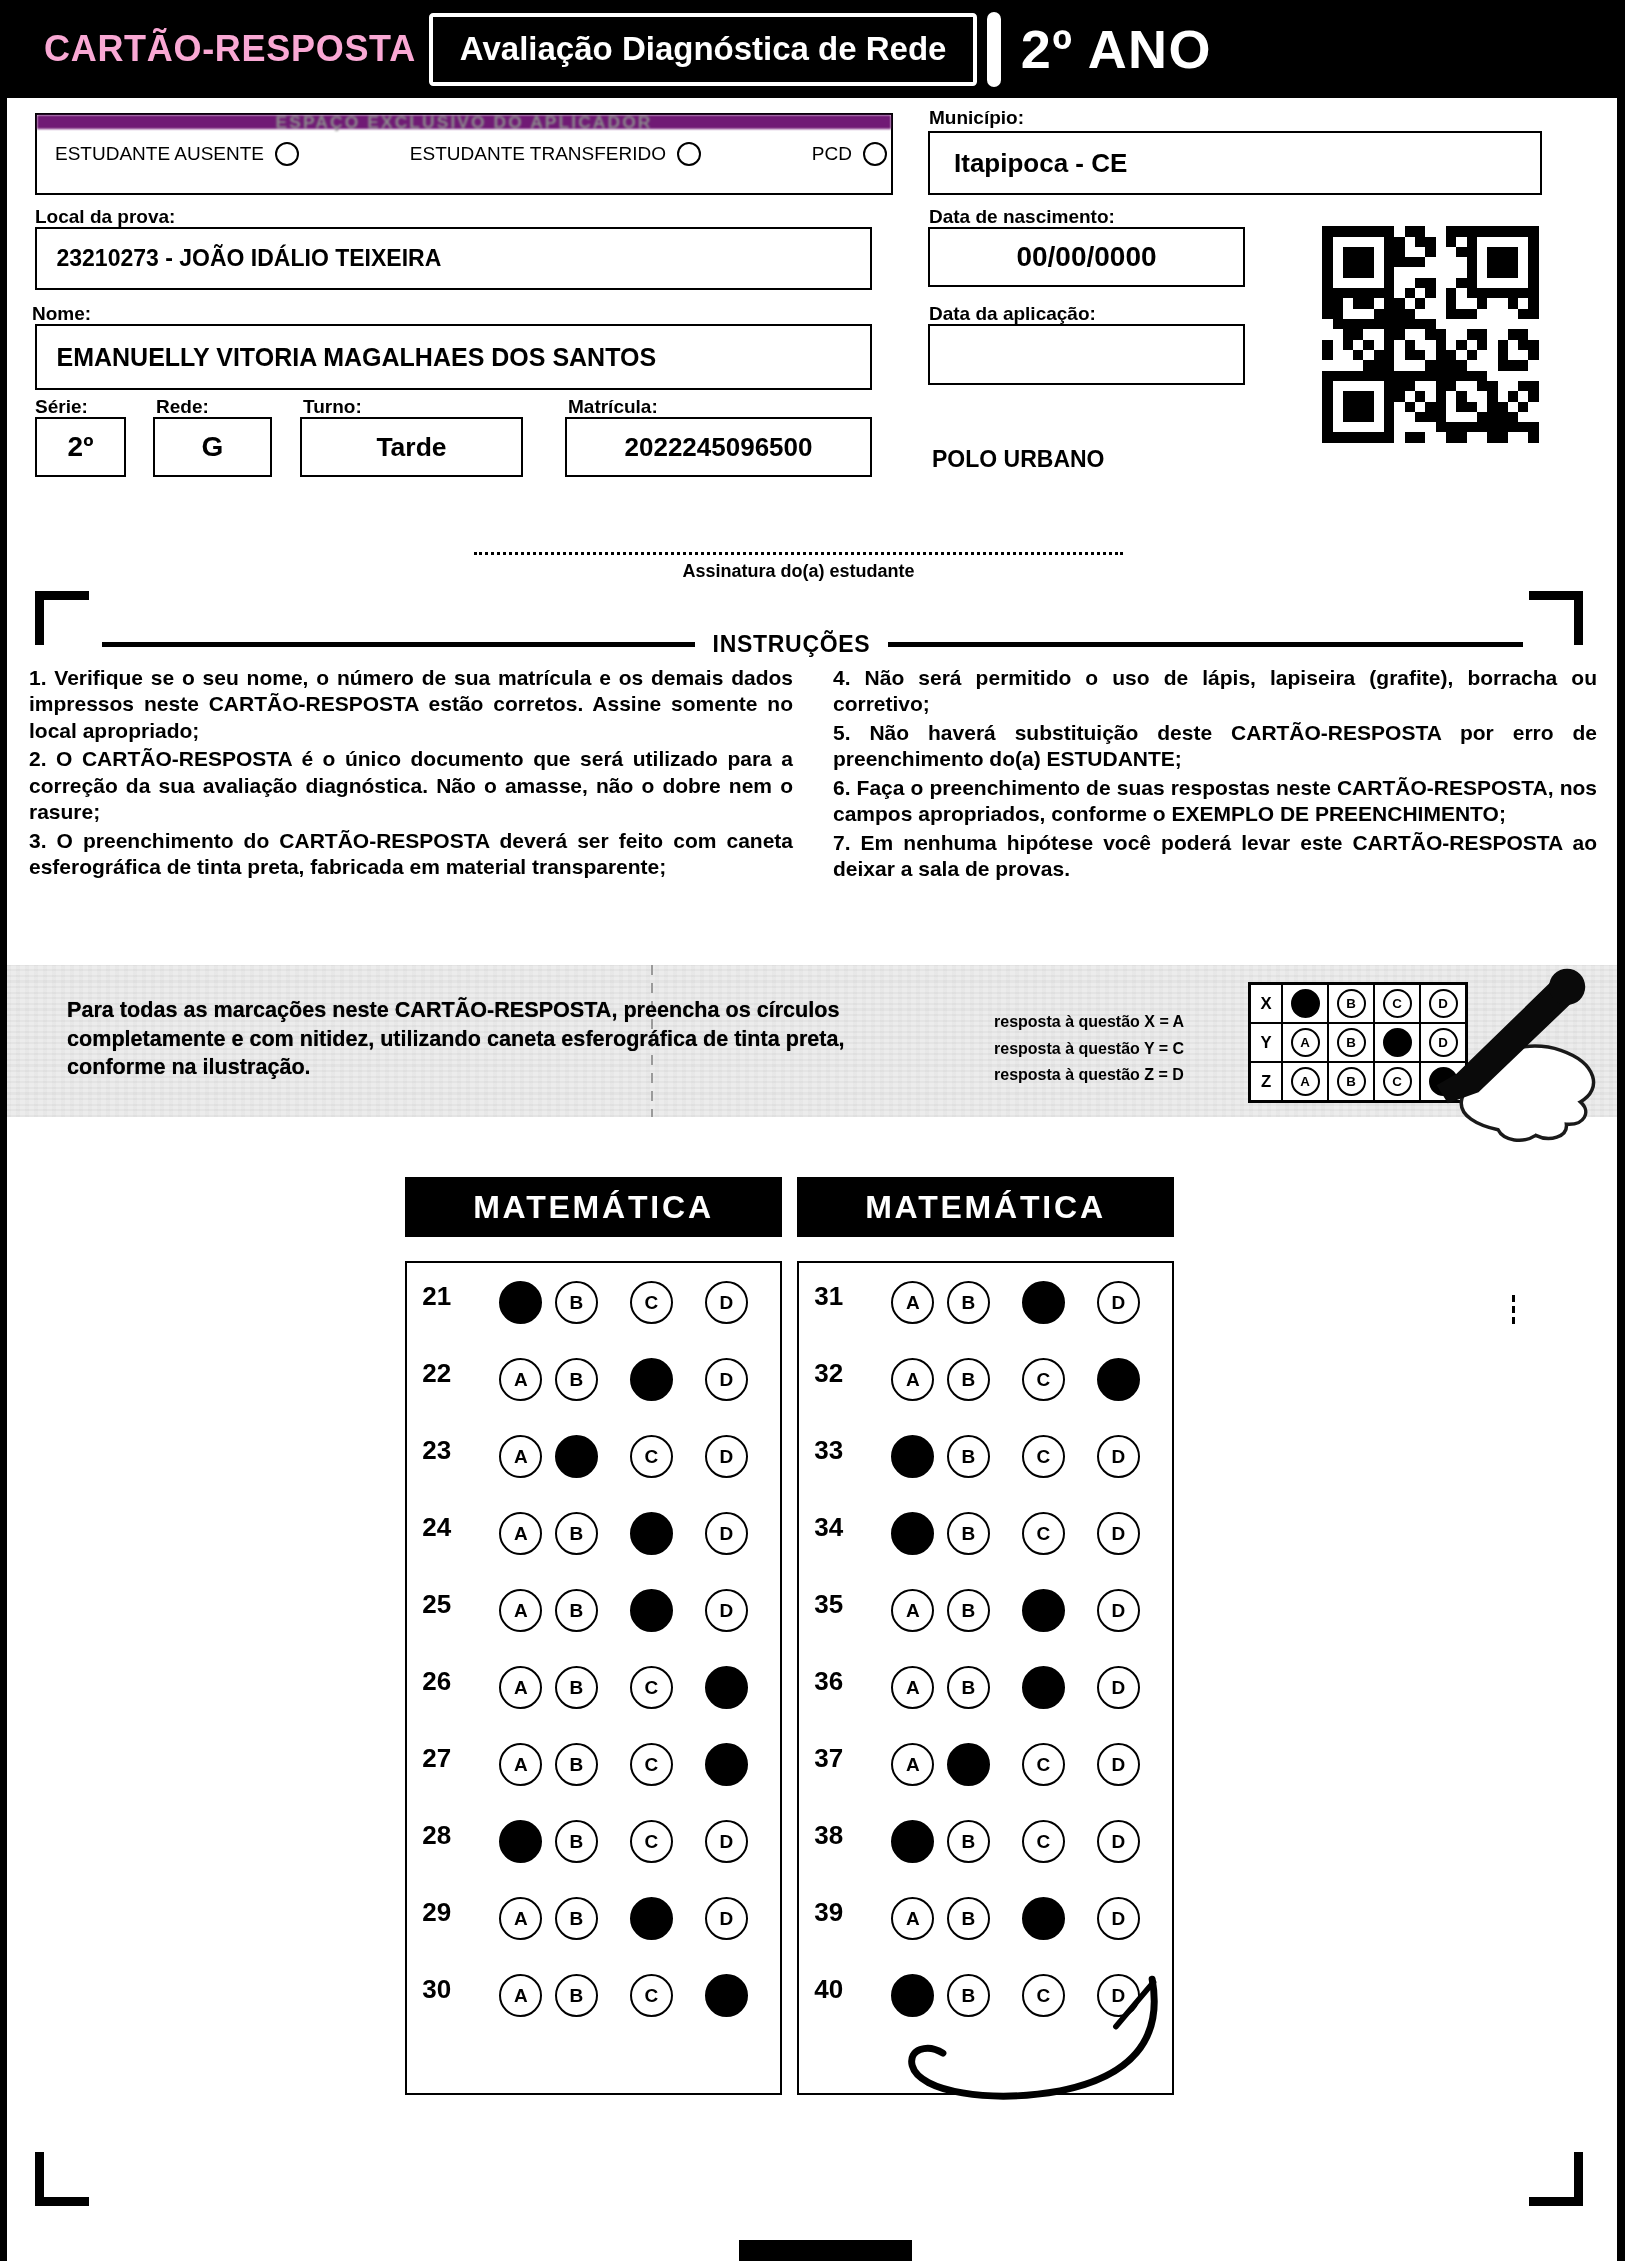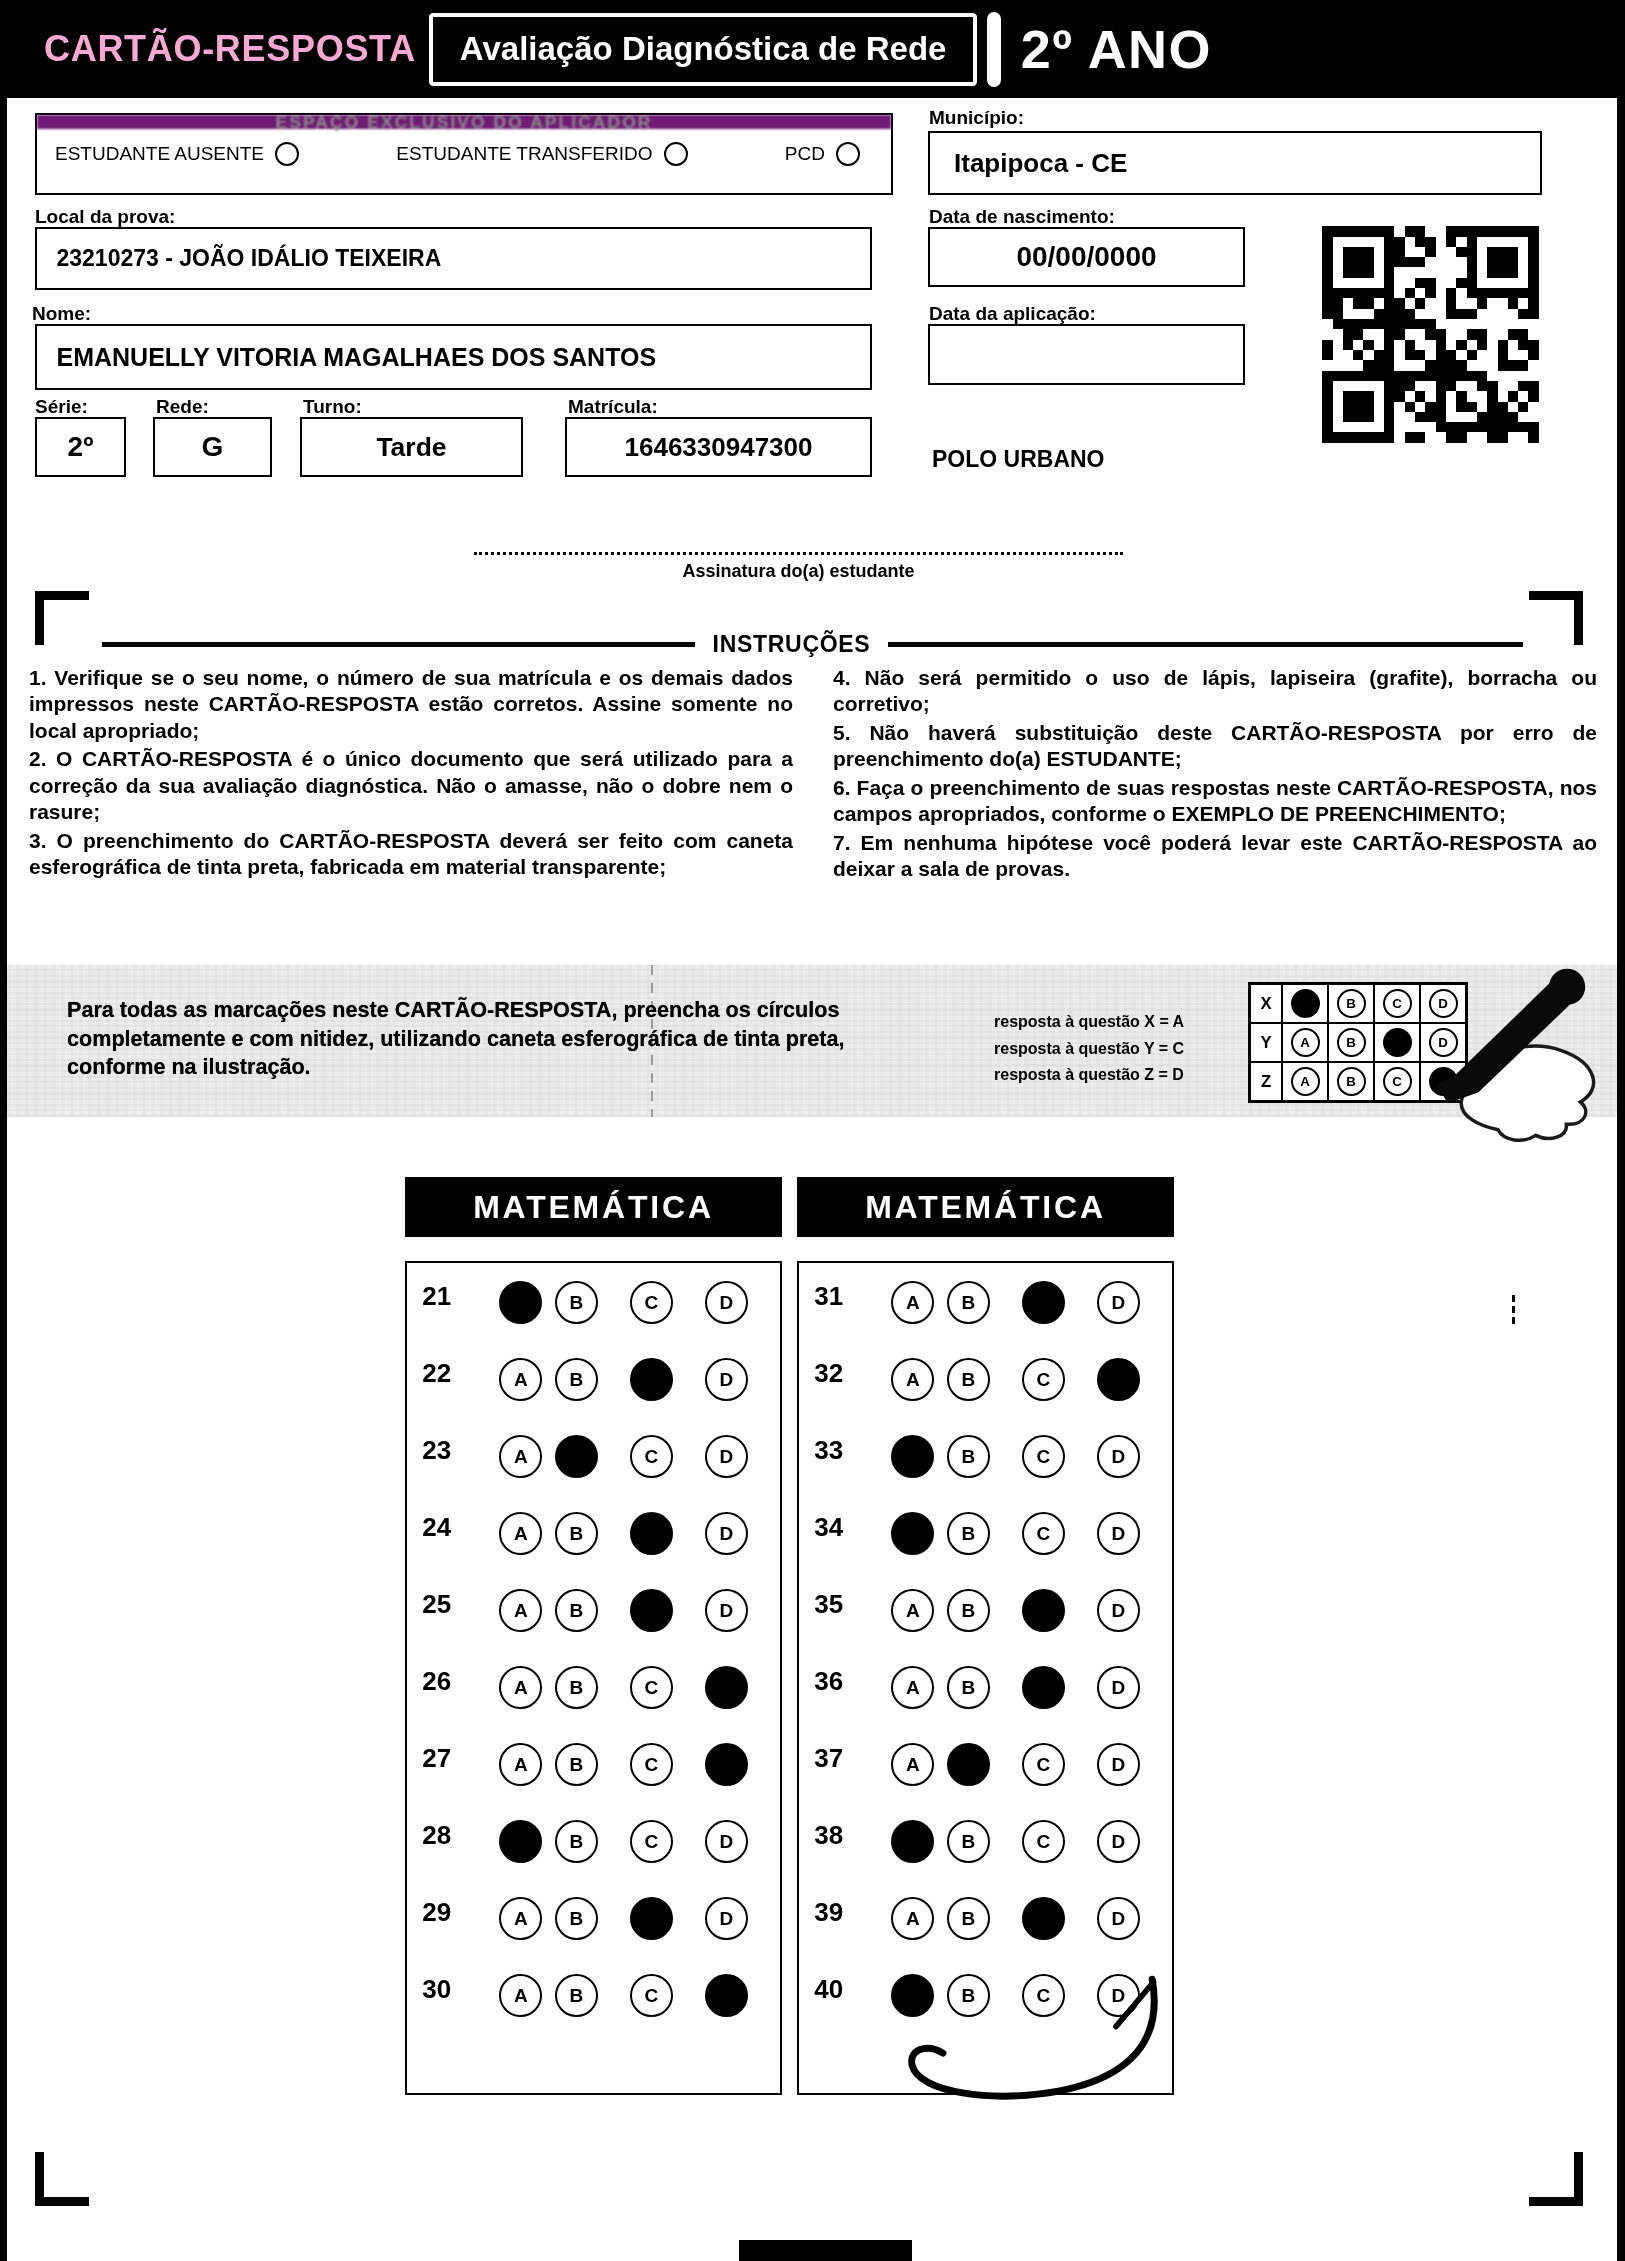--- a/index.html
+++ b/index.html
@@ -16,21 +16,21 @@
   .header-title{color:#f9a8d4;font-size:36px;font-weight:700;margin-left:44px;letter-spacing:0.7px;white-space:nowrap}
   .header-subtitle-box{margin-left:13px;border:4.2px solid #fff;height:73px;display:flex;align-items:center;padding:0 27px;border-radius:4.2px}
   .header-subtitle{color:#fff;font-size:33px;font-weight:700;white-space:nowrap}
   .header-divider{width:14px;height:75px;background:#fff;border-radius:7px;margin-left:9.8px}
   .header-grade{color:#fff;font-size:54px;font-weight:700;margin-left:19.5px;letter-spacing:1.4px;white-space:nowrap}
 
   
   .applicator{position:absolute;left:35px;top:113px;width:858px;height:82px;border:2.1px solid #000;background:#fff}
   .applicator-bar{height:14px;background:#701a75;color:#8d8d8d;display:flex;align-items:center;justify-content:center;
                   font-size:17.4px;font-weight:700;letter-spacing:2.1px;filter:blur(0.9px)}
-  .applicator-row{display:flex;align-items:center;justify-content:space-between;height:49px;padding:0 31px 0 18px}
+  .applicator-row{display:flex;align-items:center;justify-content:space-between;height:49px;padding:0 4px 0 18px}
   .app-option{display:flex;align-items:center}
   .app-option-label{font-size:19px}
   .app-circle{width:24px;height:24px;border:2.1px solid #000;border-radius:50%;margin-left:11px;background:#fff}
 
   
   .flabel{position:absolute;font-size:19px;font-weight:700;white-space:nowrap}
   .fbox{position:absolute;border:2.1px solid #000;background:#fff;display:flex;align-items:center}
   .fbox .val{font-weight:700;white-space:nowrap}
   .fb-local{left:35px;top:227px;width:837px;height:63px;padding-left:19.5px;font-size:23px}
   .fb-nome{left:35px;top:324px;width:837px;height:66px;padding-left:19.5px;font-size:25px}
@@ -166,21 +166,21 @@
   <span class="val">G</span>
 </div>
 
 <div class="flabel" style="left:303px;top:396px">Turno:</div>
 <div class="fbox fb-turno">
   <span class="val">Tarde</span>
 </div>
 
 <div class="flabel" style="left:568px;top:396px">Matrícula:</div>
 <div class="fbox fb-matricula">
-  <span class="val">1646330947300</span>
+  <span class="val">2022245096500</span>
 </div>
 
 <div class="flabel" style="left:929px;top:107px">Município:</div>
 <div class="fbox fb-municipio">
   <span class="val">Itapipoca - CE</span>
 </div>
 
 <div class="flabel" style="left:929px;top:206px">Data de nascimento:</div>
 <div class="fbox fb-nascimento">
   <span class="val">00/00/0000</span>

